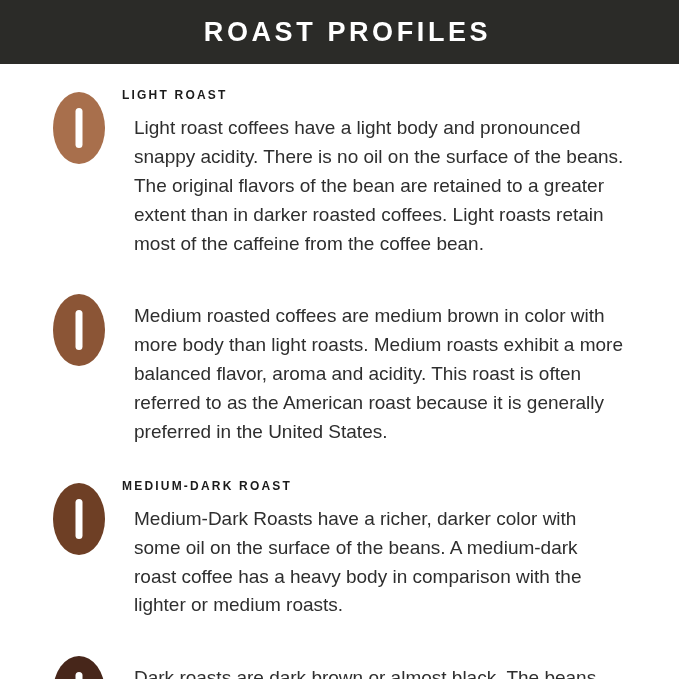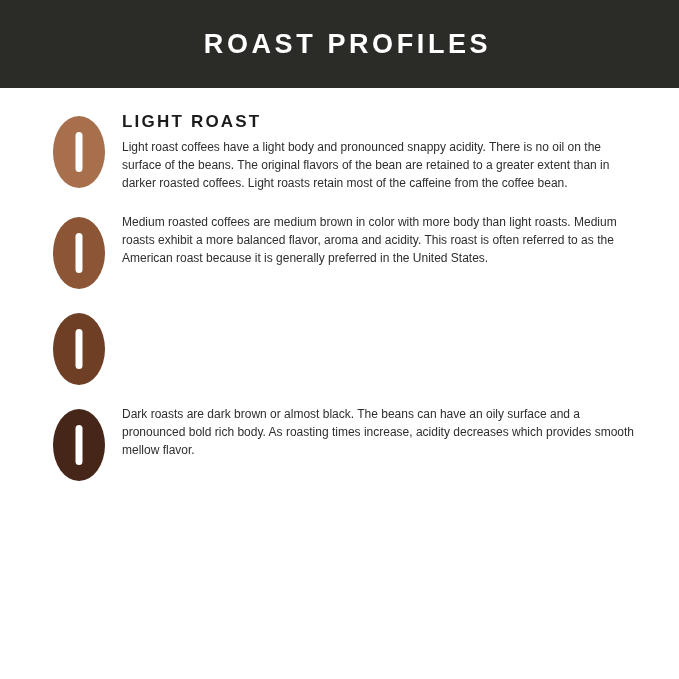--- a/index.html
+++ b/index.html
@@ -14,21 +14,21 @@
     overflow: hidden;
   }
   .page {
     position: relative;
     width: 679px;
     height: 679px;
     background: #ffffff;
     box-sizing: border-box;
   }
   .header {
-    height: 88px;
+    height: 64px;
     background: #2b2b28;
     display: flex;
     align-items: center;
     justify-content: center;
     padding-left: 16px;
   }
   .header-title {
     color: #ffffff;
     font-size: 27px;
     font-weight: bold;
@@ -65,33 +65,33 @@
     width: 7px;
     height: 40px;
     background: #ffffff;
     border-radius: 4px;
   }
   .roast-text {
     flex: 1;
     padding-top: 2px;
   }
   .roast-name {
-    font-size: 17px;
+    font-size: 12px;
     font-weight: bold;
     color: #1b1b1b;
     letter-spacing: 2.2px;
     text-transform: uppercase;
     margin: 0 0 6px 0;
     font-family: "Liberation Sans", sans-serif;
   }
   .roast-desc {
-    font-size: 12px;
+    font-size: 19px;
     line-height: 1.52;
     color: #2e2e2e;
-    margin: 0;
+    margin: 12px;
     font-family: "Liberation Sans", sans-serif;
   }
 </style>
 </head>
 <body>
 
 <div class="page">
 
   <div class="header">
     <div class="header-title">ROAST PROFILES</div>
@@ -121,20 +121,24 @@
         <p class="roast-desc">Medium roasted coffees are medium brown in color with more body than light roasts. Medium roasts exhibit a more balanced flavor, aroma and acidity.  This roast is often referred to as the American roast because it is generally preferred in the United States.</p>
       </div>
     </div>
 
     <div class="roast-row">
       <div class="bean-wrap">
         <div class="bean" style="background:#6e3f25">
           <div class="crease"></div>
         </div>
       </div>
+      <div class="roast-text">
+        <p class="roast-name">MEDIUM-DARK ROAST</p>
+        <p class="roast-desc">Medium-Dark Roasts have a richer, darker color with some oil on the surface of the beans. A medium-dark roast coffee has a heavy body in comparison with the lighter or medium roasts.</p>
+      </div>
     </div>
 
     <div class="roast-row">
       <div class="bean-wrap">
         <div class="bean" style="background:#47261a">
           <div class="crease"></div>
         </div>
       </div>
       <div class="roast-text">
         <p class="roast-desc">Dark roasts are dark brown or almost black. The beans can have an oily surface and a pronounced bold rich body. As roasting times increase, acidity decreases which provides smooth mellow flavor.</p>

